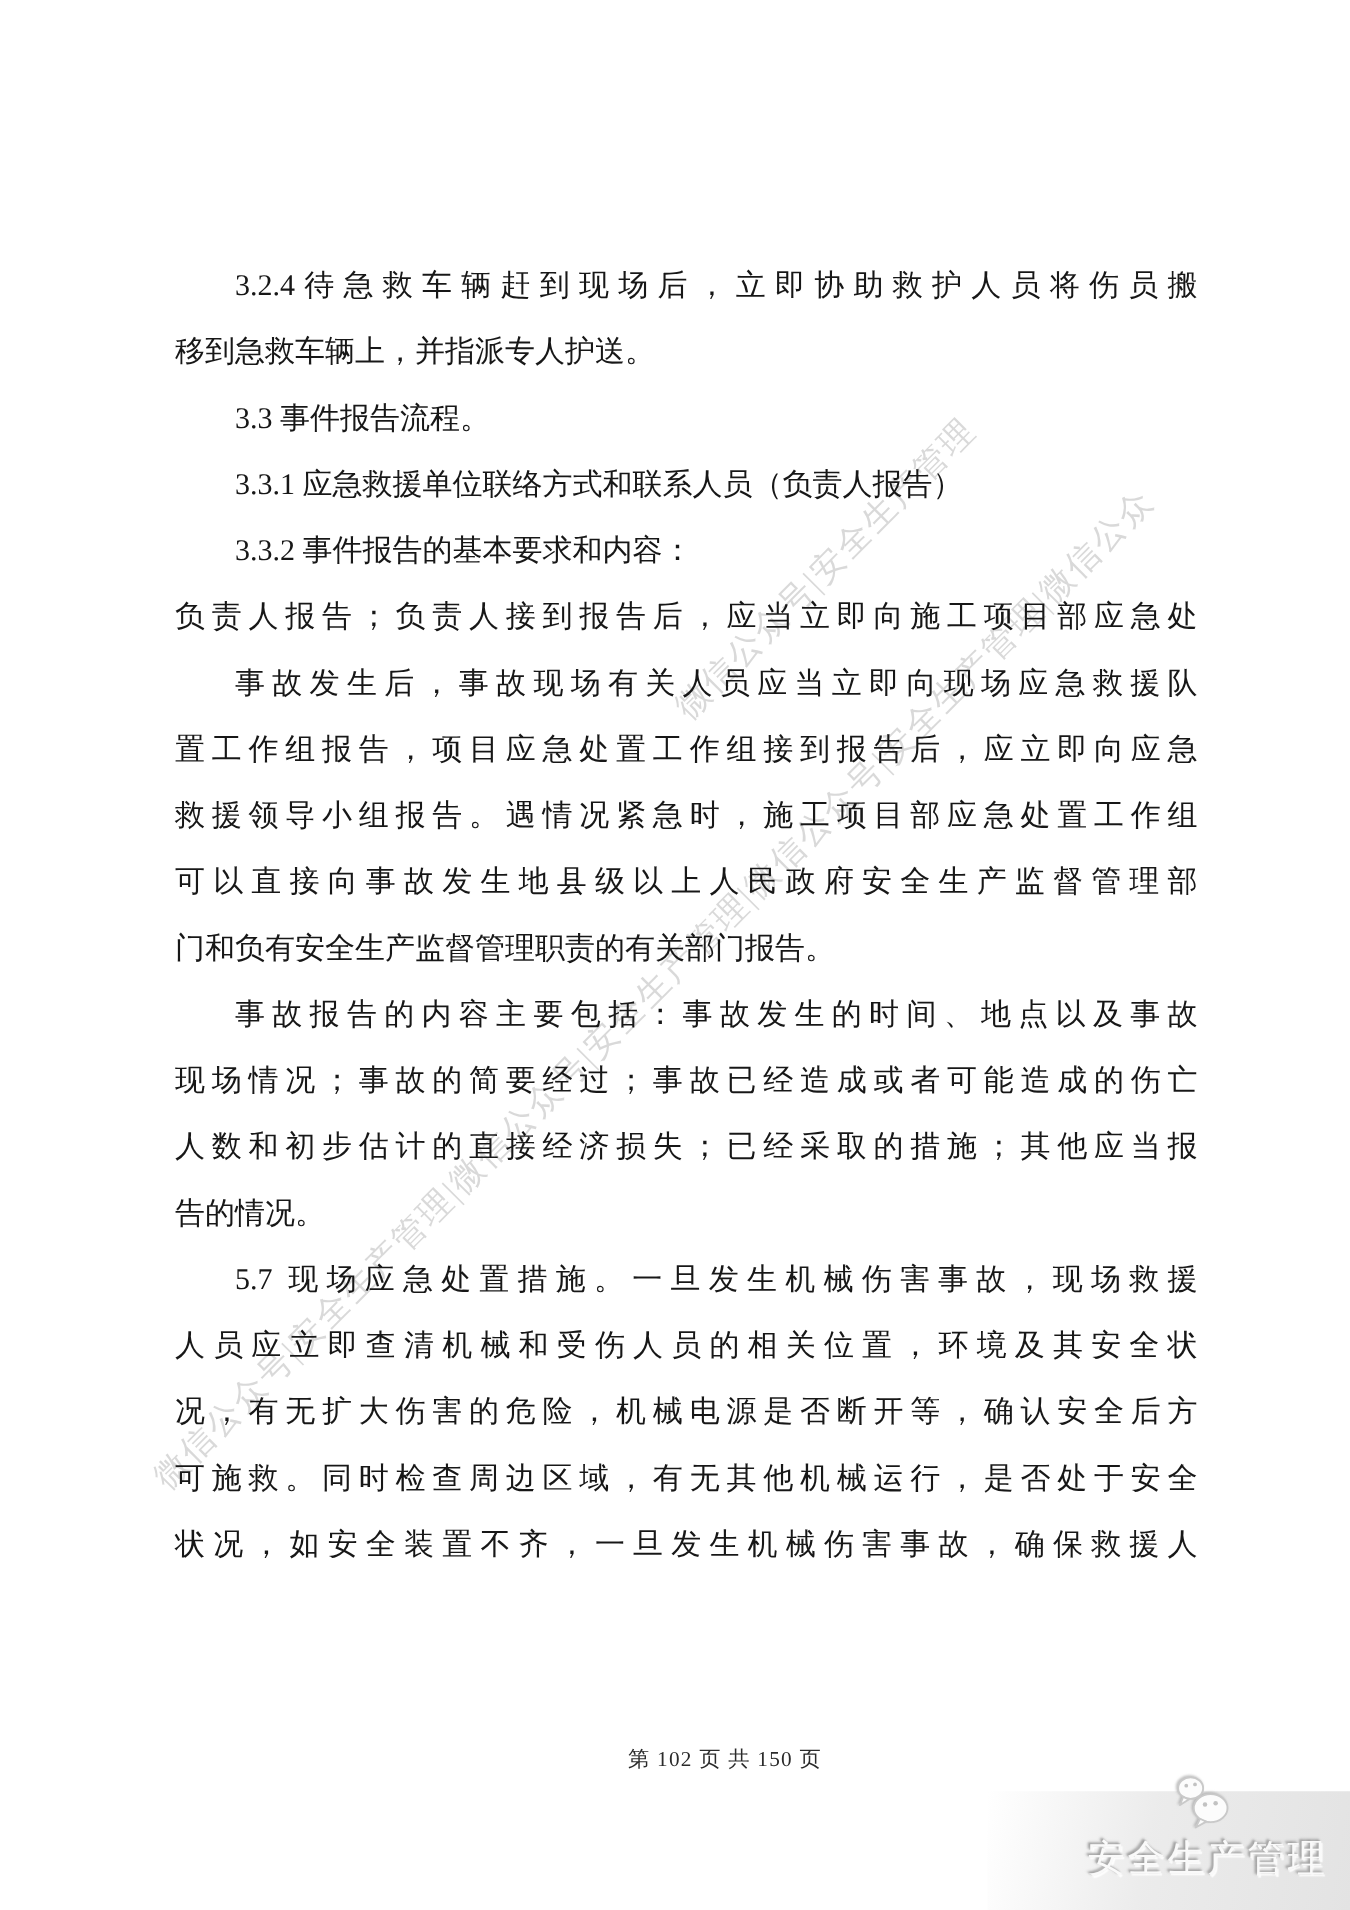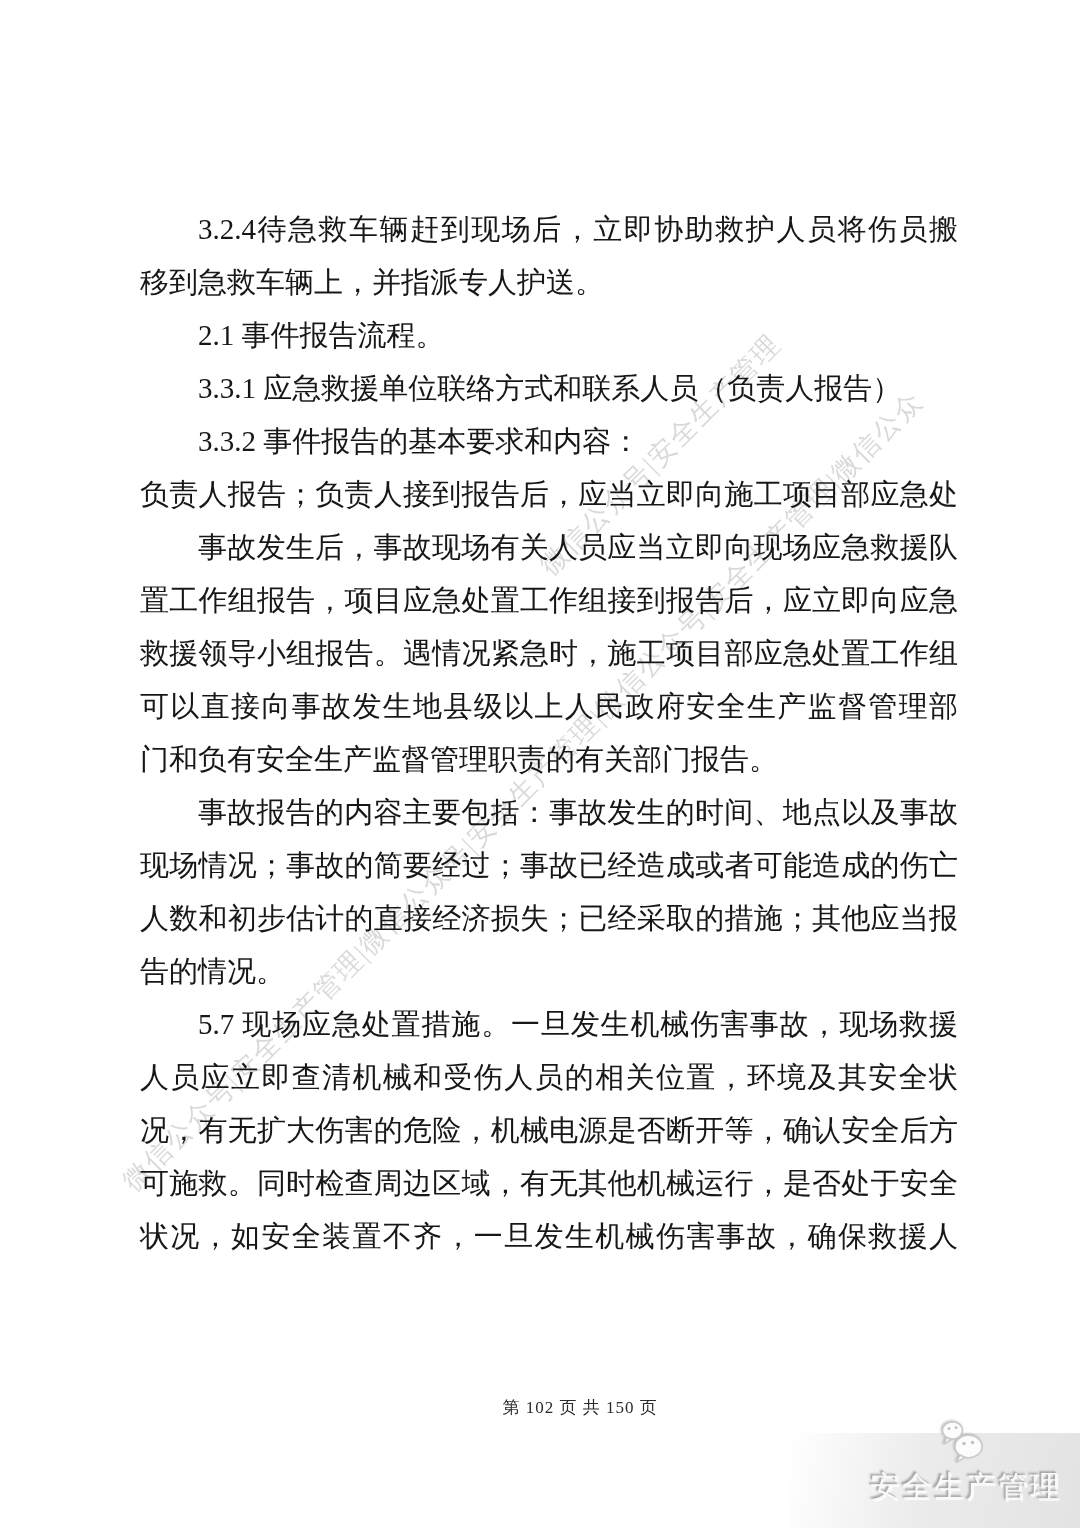--- a/index.html
+++ b/index.html
@@ -29,21 +29,21 @@
   .wm2 { left: 545px; top: 552px; }
 
   
   .content {
     position: absolute;
     left: 140px;
     top: 203px;
     width: 818px;
     z-index: 2;
     color: #171717;
-    font-size: 29px;
+    font-size: 24px;
     line-height: 53px;
   }
   .para { margin: 0; }
   .line { width: 100%; }
   .jl { text-align: justify; text-align-last: justify; }
   .ll { text-align: left; text-align-last: left; }
   .ind { text-indent: 2em; }
 
   
   .footer {
@@ -98,21 +98,21 @@
 
   <div class="wm wm1">微信公众号|安全生产管理|微信公众号|安全生产管理|微信公众号|安全生产管理|微信公众</div>
   <div class="wm wm2">微信公众号|安全生产管理</div>
 
   <div class="content">
       <div class="para">
         <div class="line jl ind">3.2.4待急救车辆赶到现场后，立即协助救护人员将伤员搬</div>
         <div class="line ll">移到急救车辆上，并指派专人护送。</div>
       </div>
       <div class="para">
-        <div class="line ll ind">2.1 事件报告流程。</div>
+        <div class="line ll ind">3.3 事件报告流程。</div>
       </div>
       <div class="para">
         <div class="line ll ind">3.3.1 应急救援单位联络方式和联系人员（负责人报告）</div>
       </div>
       <div class="para">
         <div class="line ll ind">3.3.2 事件报告的基本要求和内容：</div>
       </div>
       <div class="para">
         <div class="line jl">负责人报告；负责人接到报告后，应当立即向施工项目部应急处</div>
         <div class="line jl ind">事故发生后，事故现场有关人员应当立即向现场应急救援队</div>

